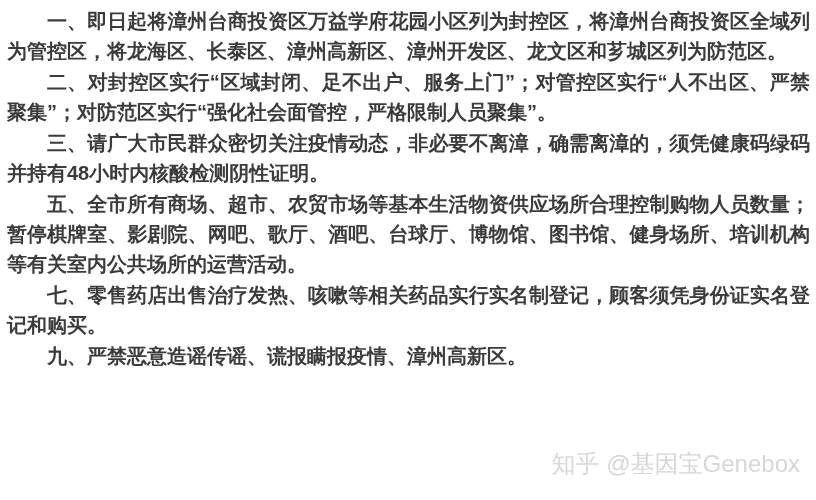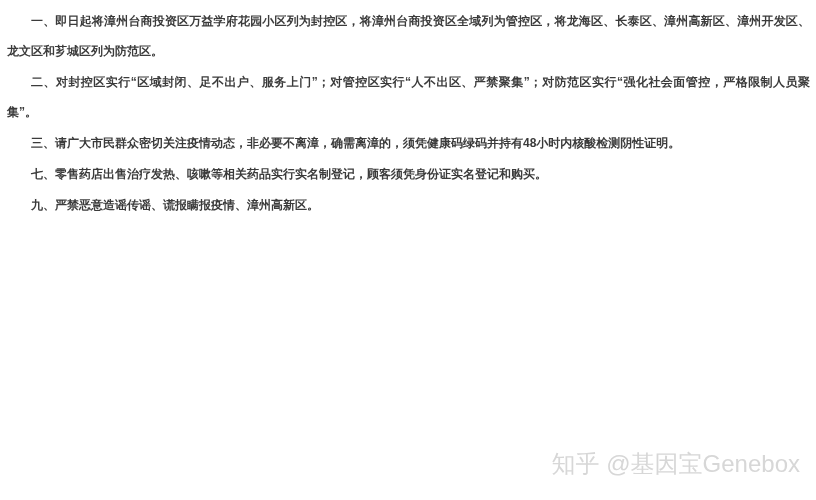--- a/index.html
+++ b/index.html
@@ -13,21 +13,21 @@
     overflow: hidden;
     position: relative;
     font-family: "Liberation Sans", "DejaVu Sans", sans-serif;
   }
   .doc {
     box-sizing: border-box;
     width: 816px;
     height: 408px;
     padding: 6px 6px 0 7px;
     color: var(--text, #3b3b3b);
-    font-size: 12px;
+    font-size: 20px;
     line-height: 30px;
     font-weight: 600;
     text-align: justify;
   }
   .para {
     margin: 0 0 1px 0;
     text-indent: 2em;
   }
   .watermark {
     position: absolute;
@@ -42,17 +42,18 @@
     text-align: right;
   }
 </style>
 </head>
 <body>
 
 <div class="doc">
   <p class="para">一、即日起将漳州台商投资区万益学府花园小区列为封控区，将漳州台商投资区全域列为管控区，将龙海区、长泰区、漳州高新区、漳州开发区、龙文区和芗城区列为防范区。</p>
   <p class="para">二、对封控区实行“区域封闭、足不出户、服务上门”；对管控区实行“人不出区、严禁聚集”；对防范区实行“强化社会面管控，严格限制人员聚集”。</p>
   <p class="para">三、请广大市民群众密切关注疫情动态，非必要不离漳，确需离漳的，须凭健康码绿码并持有48小时内核酸检测阴性证明。</p>
+  <p class="para">五、全市所有商场、超市、农贸市场等基本生活物资供应场所合理控制购物人员数量；暂停棋牌室、影剧院、网吧、歌厅、酒吧、台球厅、博物馆、图书馆、健身场所、培训机构等有关室内公共场所的运营活动。</p>
   <p class="para">七、零售药店出售治疗发热、咳嗽等相关药品实行实名制登记，顾客须凭身份证实名登记和购买。</p>
   <p class="para">九、严禁恶意造谣传谣、谎报瞒报疫情、漳州高新区。</p>
 </div>
 
 <div class="watermark">知乎 @基因宝Genebox</div>
 
 </body></html>

